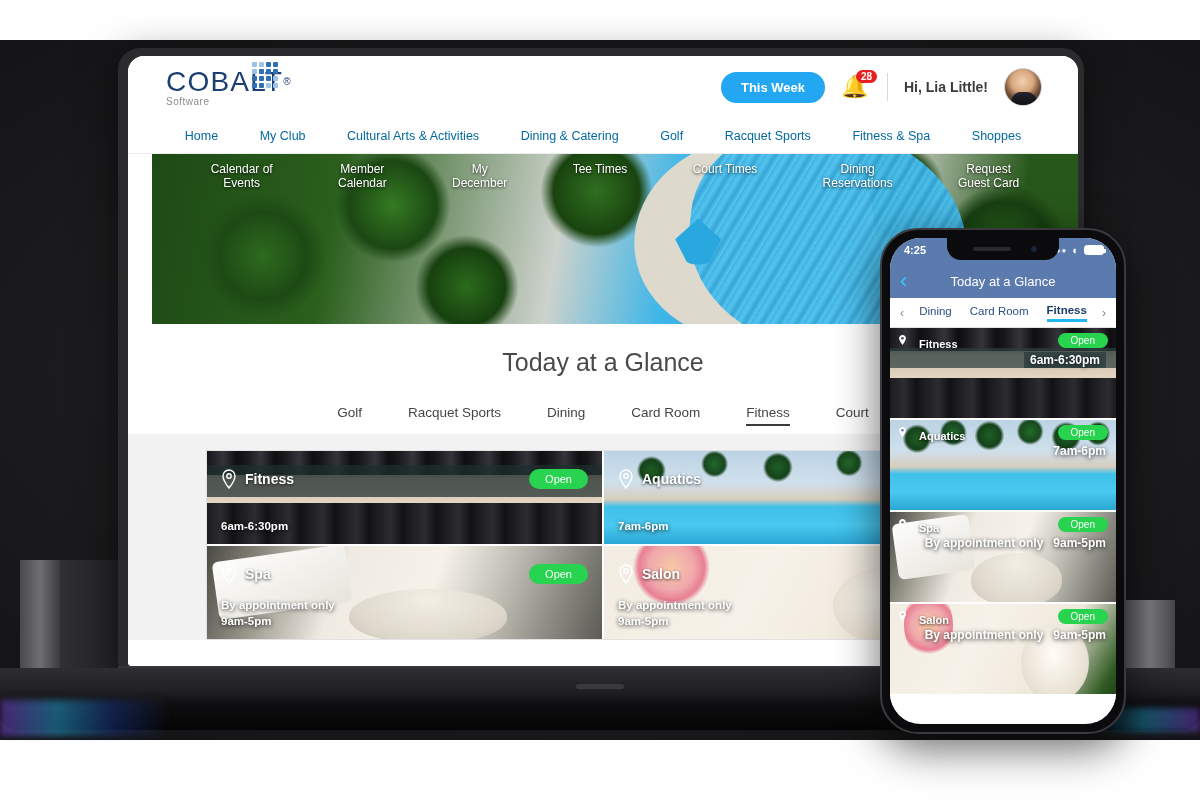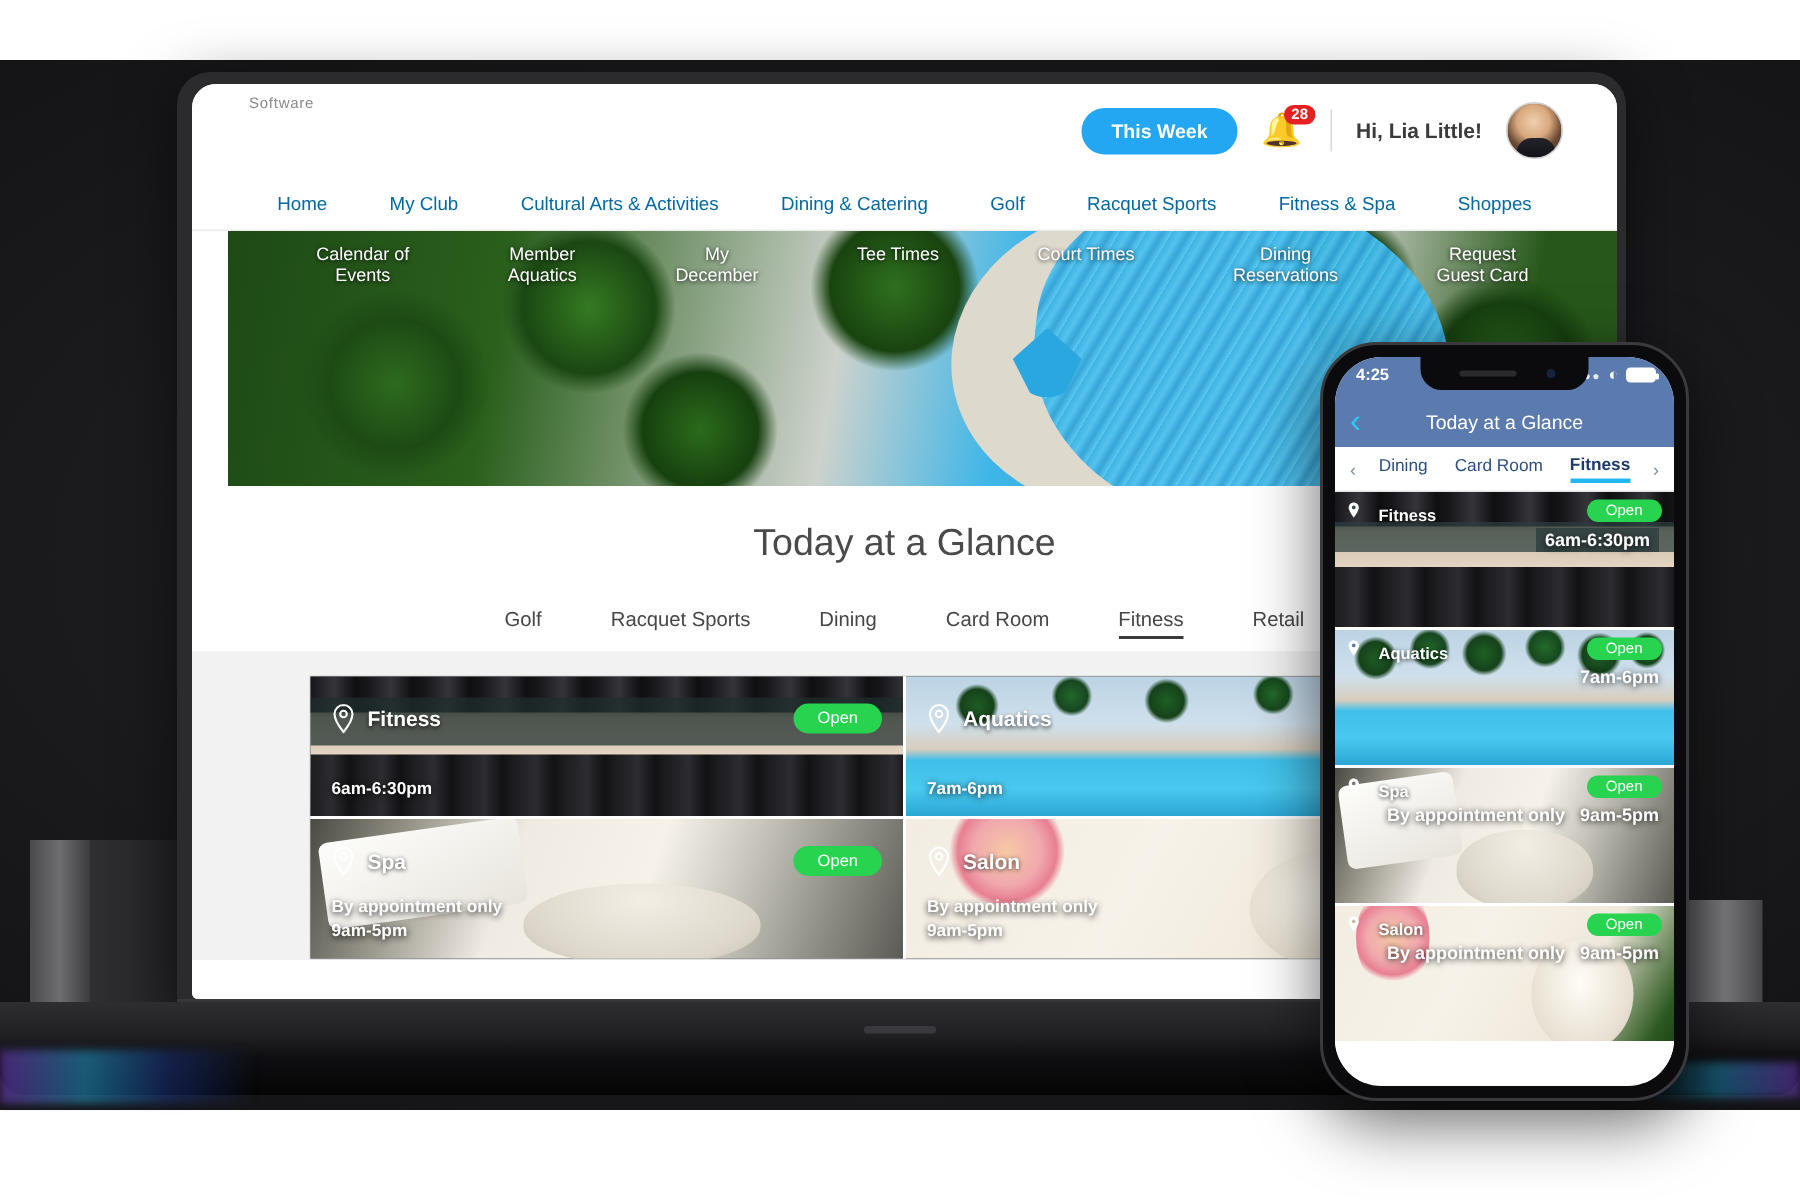--- a/index.html
+++ b/index.html
@@ -345,20 +345,41 @@
   <div class="ped ped-l"></div>
   <div class="ped ped-r2"></div>
   <div class="ped ped-r"></div>
 
   <div class="laptop-shell"></div>
 
   <div class="laptop-screen">
 
     <div class="site-header">
       <div class="logo-wrap">
+        <div style="position:relative;">
+          <span class="logo-word">COBALT</span><span class="logo-reg">®</span>
+          <span class="logo-dots">
+            <i class="lt"></i>
+              <i class="lt"></i>
+              <i></i>
+              <i></i>
+            <i class="lt"></i>
+              <i></i>
+              <i></i>
+              <i></i>
+            <i></i>
+              <i></i>
+              <i></i>
+              <i class="lt"></i>
+            <i></i>
+              <i></i>
+              <i class="lt"></i>
+              <i class="lt"></i>
+          </span>
+        </div>
         <div class="logo-sub">Software</div>
       </div>
 
       <div class="hdr-right">
         <button class="week-btn">This Week</button>
         <div class="bell-wrap">
           <div class="bell-glyph">🔔</div>
           <div class="bell-badge">28</div>
         </div>
         <div class="divider-v"></div>
@@ -382,41 +403,41 @@
       <div class="hero-img">
         <div class="palms"></div>
         <div class="pool-deck"></div>
         <div class="pool-water"></div>
         <div class="umbrella"></div>
       </div>
       <div class="hero-nav">
         <a>Calendar of
 Events</a>
         <a>Member
-Aquatics</a>
+Calendar</a>
         <a>My
 December</a>
         <a>Tee Times</a>
         <a>Court Times</a>
         <a>Dining
 Reservations</a>
         <a>Request
 Guest Card</a>
       </div>
     </div>
 
     <div class="glance">
       <div class="glance-title">Today at a Glance</div>
       <div class="glance-tabs">
         <a>Golf</a>
         <a>Racquet Sports</a>
         <a>Dining</a>
         <a>Card Room</a>
         <a class="active">Fitness</a>
-        <a>Retail</a>
+        <a>Court</a>
       </div>
     </div>
 
     <div class="cards-area">
       <div class="cards-grid">
 
         <div class="vcard">
           <div class="bg bg-fitness"></div>
           <div class="overlay-bar"></div>
           <div class="titlerow">

